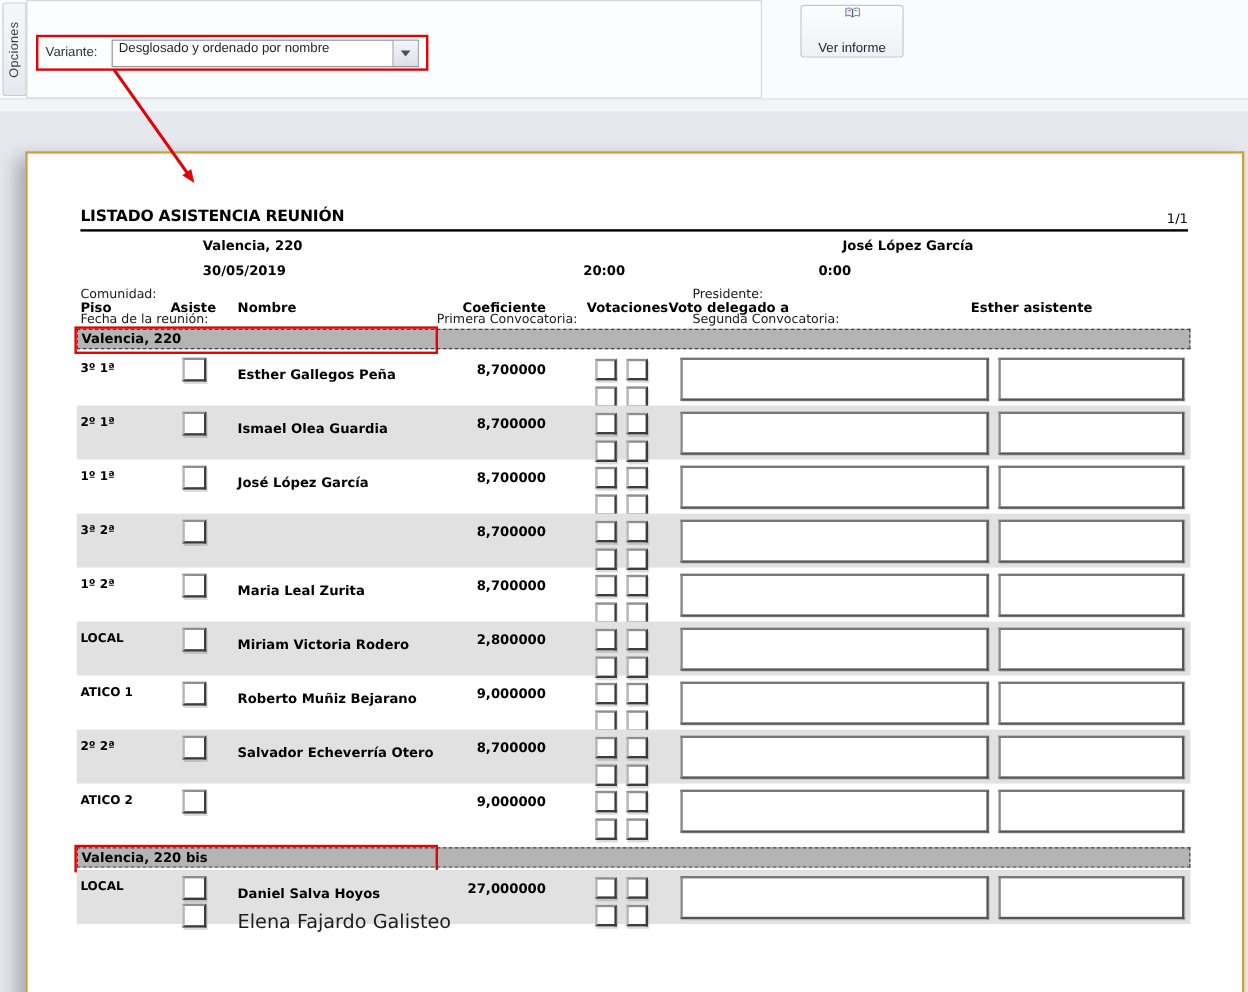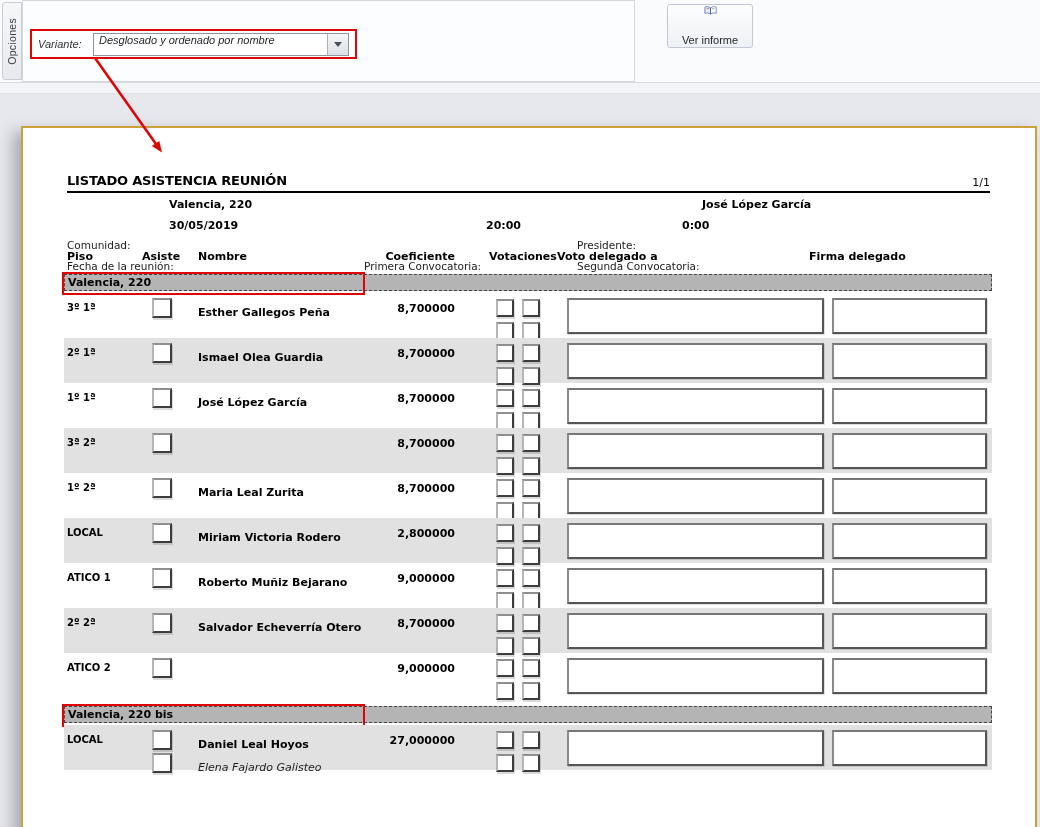--- a/index.html
+++ b/index.html
@@ -19,21 +19,21 @@
     border:1px solid #c9ced6;border-radius:3px 0 0 3px;
     display:flex;align-items:center;justify-content:center;
     box-sizing:border-box;cursor:pointer;
   }
   .opts-tab span{
     writing-mode:vertical-lr;transform:rotate(180deg);
     font-size:10.5px;color:#3c3f44;letter-spacing:.3px;
   }
   .panel{
     position:absolute;left:22px;top:0;width:613px;height:82px;
-    background:#fcfdfe;border:1px solid #d3d7de;box-sizing:border-box;font-style:italic;
+    background:#fcfdfe;border:1px solid #d3d7de;box-sizing:border-box;
   }
   .red-box{
     position:absolute;left:7px;top:28px;width:327px;height:30px;
     border:2px solid var(--annotation-red,#dd0505);box-sizing:border-box;
     pointer-events:none;
   }
   .var-label{position:absolute;left:15px;top:37px;font-size:11px;color:#2f3338;}
   .dropdown{
     position:absolute;left:70px;top:32px;width:256px;height:23px;
     background:#fff;border:1px solid #8e959f;box-sizing:border-box;
@@ -93,21 +93,21 @@
   .asiste{position:absolute;left:88px;top:5px;}
   .cb{
     width:16px;height:16px;background:#fff;box-sizing:content-box;
     border:2px solid #3c3c3c;border-top-color:#8f8f8f;border-left-color:#b5b5b5;
     box-shadow:1px 2px 0 rgba(0,0,0,.14);
   }
   .asiste .cb{margin-bottom:3px;}
   .nombres{position:absolute;left:134px;top:8px;}
   .nm{font-size:11px;line-height:23px;white-space:nowrap;}
   .nm.main{font-weight:bold;}
-  .nm.sub{font-size:11px;color:#1c1c1c;font-style:italic;}
+  .nm.sub{font-size:16px;color:#1c1c1c;}
   .coef{position:absolute;left:291px;top:9px;width:100px;text-align:right;font-size:11px;font-weight:bold;}
   .vot-cb{position:absolute;width:14px;height:14px;}
   .vot-cb.c1{left:432px;}  .vot-cb.c2{left:458px;}
   .vot-cb.r1{top:6px;}     .vot-cb.r2{top:29px;}
   .sigbox{
     position:absolute;top:5px;height:32px;background:#fff;box-sizing:content-box;
     border:2px solid #555;border-top-color:#777;border-left-color:#8a8a8a;
     box-shadow:1px 1px 0 rgba(0,0,0,.12);
   }
   .voto-box{left:503px;width:253px;}
@@ -167,21 +167,21 @@
       <span class="val" style="left:463px;top:91px">20:00</span>
       <span class="lbl" style="left:554px;top:92px">Segunda Convocatoria:</span>
       <span class="val" style="left:659px;top:91px">0:00</span>
 
       <span class="colhead" style="left:44px">Piso</span>
       <span class="colhead" style="left:119px">Asiste</span>
       <span class="colhead" style="left:175px">Nombre</span>
       <span class="colhead ch-coef">Coeficiente</span>
       <span class="colhead" style="left:466px">Votaciones</span>
       <span class="colhead" style="left:534px">Voto delegado a</span>
-      <span class="colhead" style="left:786px">Firma delegado</span>
+      <span class="colhead" style="left:786px">Esther asistente</span>
 
       <div class="rbody" id="report-body">
           <div class="band">
     <div class="band-red"></div>
     <span>Valencia, 220</span>
   </div>
           <div class="row">
     <div class="piso">3º 1ª</div>
     <div class="asiste">
               <div class="cb"></div>
@@ -323,21 +323,21 @@
     <div class="band-red"></div>
     <span>Valencia, 220 bis</span>
   </div>
           <div class="row alt">
     <div class="piso">LOCAL</div>
     <div class="asiste">
               <div class="cb"></div>
               <div class="cb"></div>
             </div>
     <div class="nombres">
-              <div class="nm main">Daniel Leal Hoyos</div>
+              <div class="nm main">Daniel Salva Hoyos</div>
               <div class="nm sub">Elena Fajardo Galisteo</div>
             </div>
     <div class="coef">27,000000</div>
     <div class="cb vot-cb c1 r1"></div>
     <div class="cb vot-cb c2 r1"></div>
     <div class="cb vot-cb c1 r2"></div>
     <div class="cb vot-cb c2 r2"></div>
     <div class="sigbox voto-box"></div>
     <div class="sigbox firma-box"></div>
   </div>

